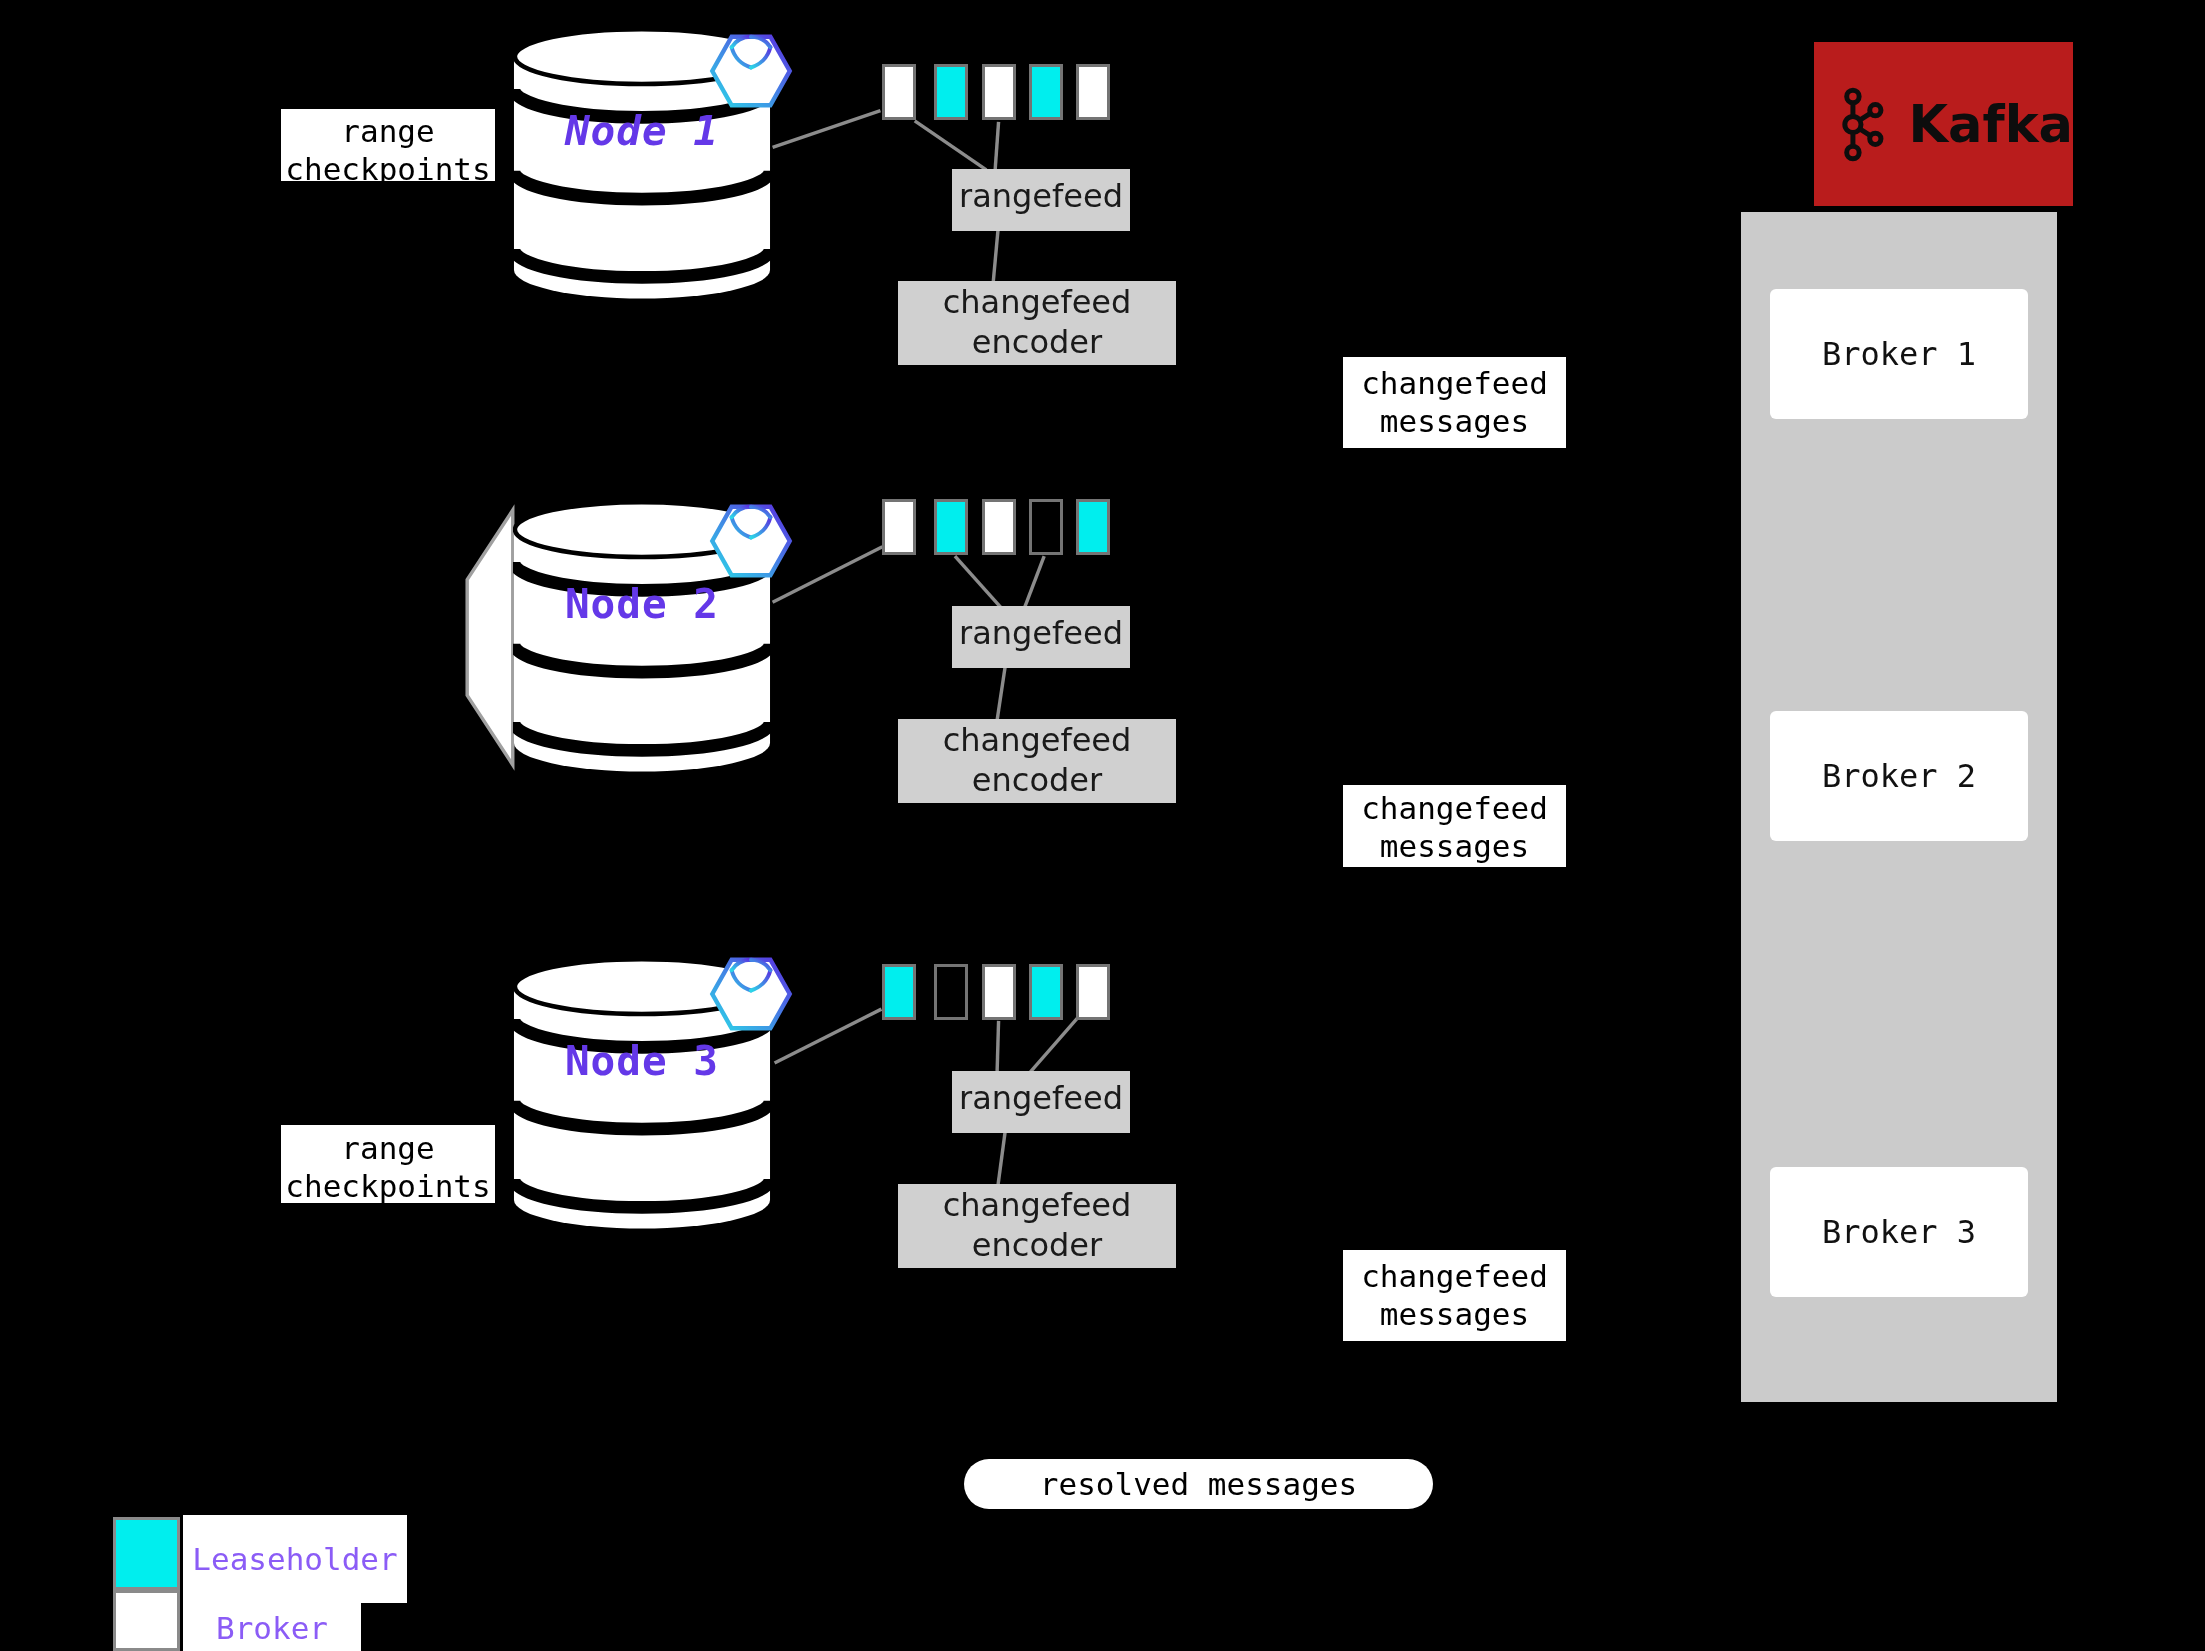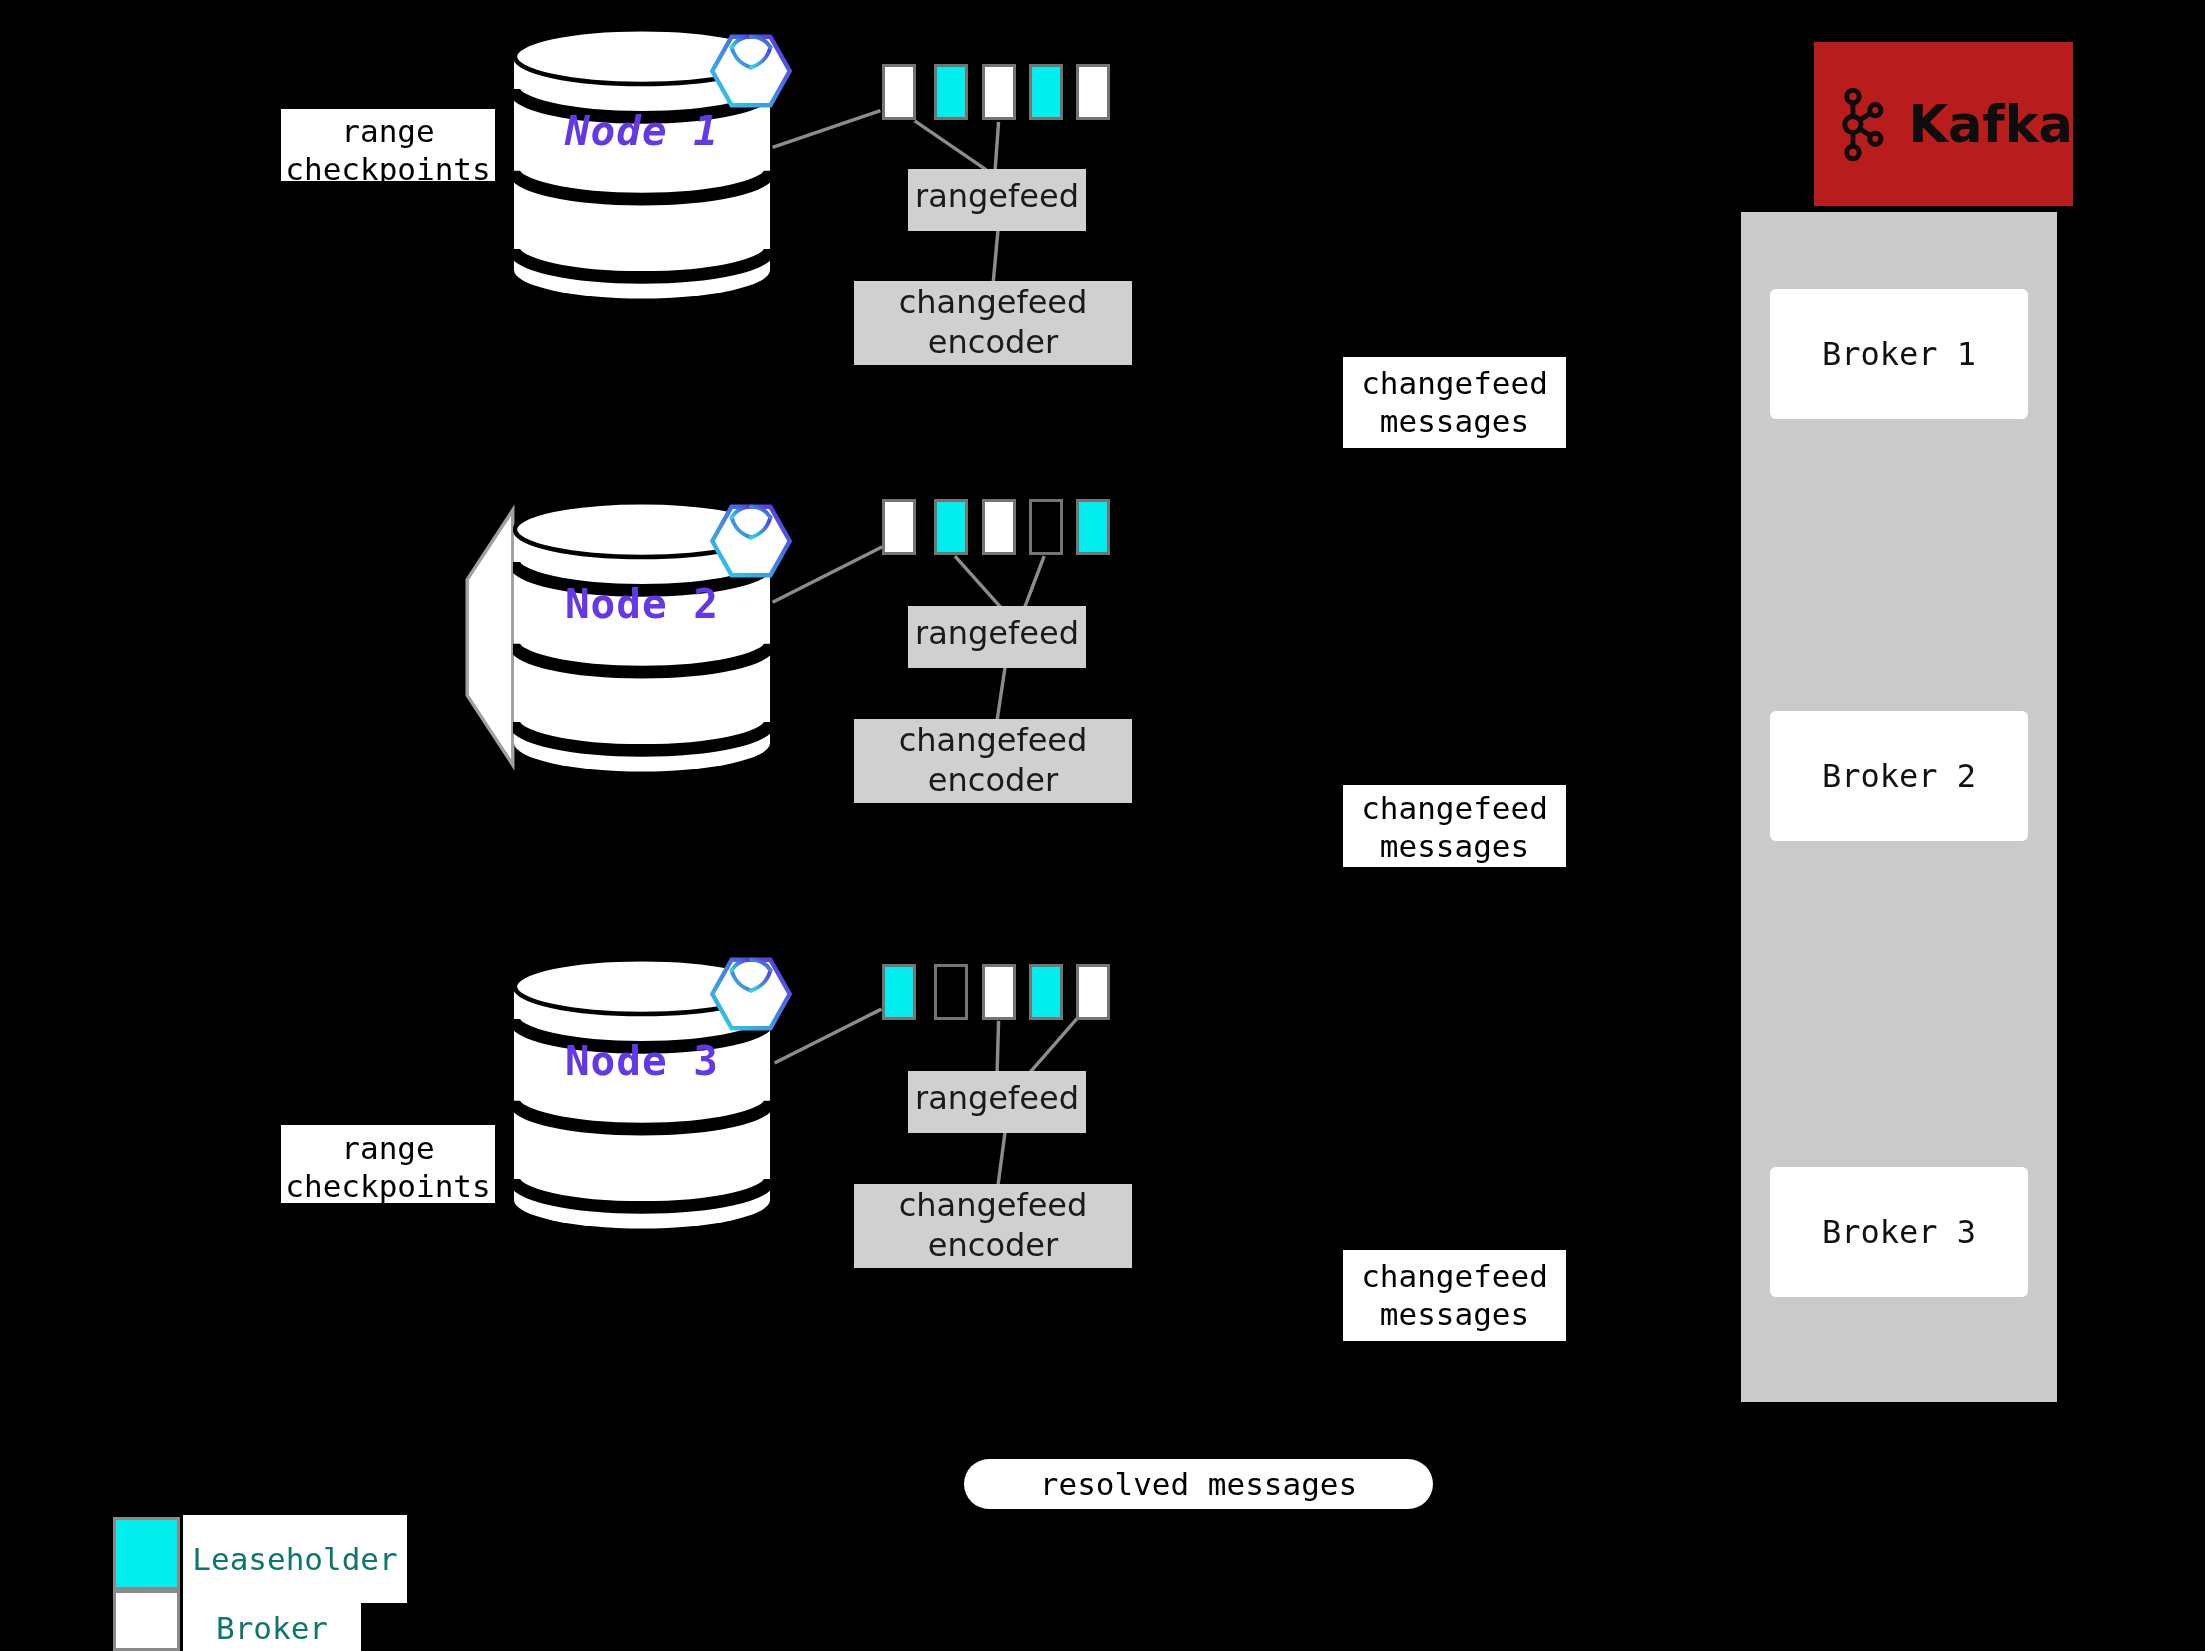--- a/index.html
+++ b/index.html
@@ -3,21 +3,21 @@
 <meta charset="utf-8">
 <style>
   html,body{margin:0;padding:0;background:#000;}
   #canvas{position:relative;width:2205px;height:1652px;background:#000;overflow:hidden;
           font-family:"DejaVu Sans Mono","Liberation Mono",monospace;}
   .abs{position:absolute;}
   svg{display:block;}
 
   
   .whitebox{background:#ffffff;color:#000;text-align:center;overflow:hidden;}
-  .graybox{background:#d0d0d0;color:#000;text-align:center;overflow:hidden;}
+  .graybox{background:#d0d0d0;color:#000;text-align:center;overflow:hidden;margin-left:44px;}
   .mono2{font-size:31px;line-height:38px;}
   .sans2{font-family:"DejaVu Sans","Liberation Sans",sans-serif;font-size:32px;line-height:40px;color:#1a1a1a;}
 
   
   .node-label{width:258px;text-align:center;font-weight:bold;font-size:41px;line-height:44px;color:#6438e8;letter-spacing:1px;}
 
   
   .range-rect{width:34px;height:56px;border:3.4px solid #747474;box-sizing:border-box;background:#000;}
   .range-rect[data-type="leaseholder"]{background:#00eeee;}
   .range-rect[data-type="replica"]{background:#ffffff;}
@@ -27,21 +27,21 @@
   .kafka-box{background:#b91c1c;display:flex;align-items:center;margin-left:44px;}
   .kafka-title{font-family:"DejaVu Sans","Liberation Sans",sans-serif;font-weight:bold;font-size:51px;color:#0d0d0d;}
   .column{background:#cbcbcb;}
   .broker{background:#fff;border-radius:6px;display:flex;align-items:center;justify-content:center;font-size:32px;color:#111;}
 
   .pill{background:#fff;border-radius:25.5px;display:flex;align-items:center;justify-content:center;font-size:31px;color:#000;}
 
   .coord-box{background:#d0d0d0;color:#000;font-weight:bold;font-size:32px;line-height:42px;text-align:center;}
 
   .legend-square{width:67px;border:3.9px solid #8a8a8a;box-sizing:border-box;}
-  .legend-label{background:#fff;color:#0f766e;font-size:31px;display:flex;align-items:center;justify-content:center;}
+  .legend-label{background:#fff;color:#8b5cf6;font-size:31px;display:flex;align-items:center;justify-content:center;}
 </style>
 </head>
 <body>
 
 <div id="canvas">
 
   <svg class="abs" style="left:0;top:0;" width="2205" height="1652" viewBox="0 0 4498 3369">
 
     <polygon points="953,1182 1046,1040 1046,1560 953,1418" fill="#ffffff" stroke="#a0a0a0" stroke-width="7"></polygon>
 

